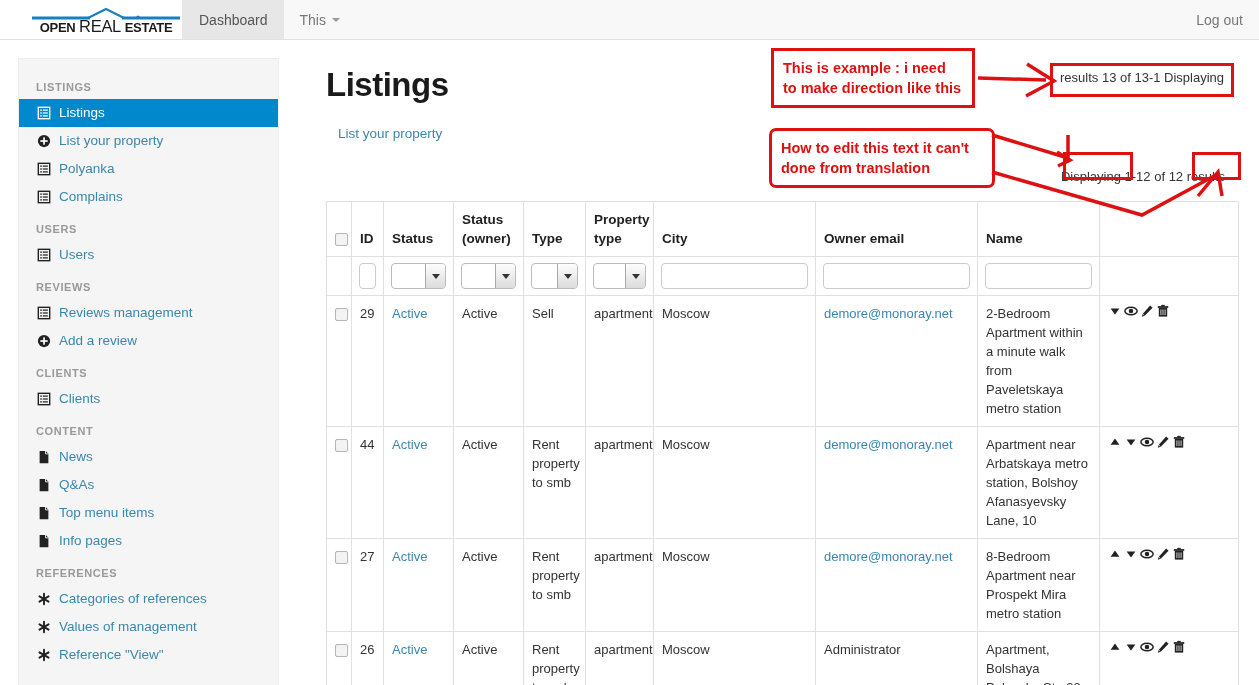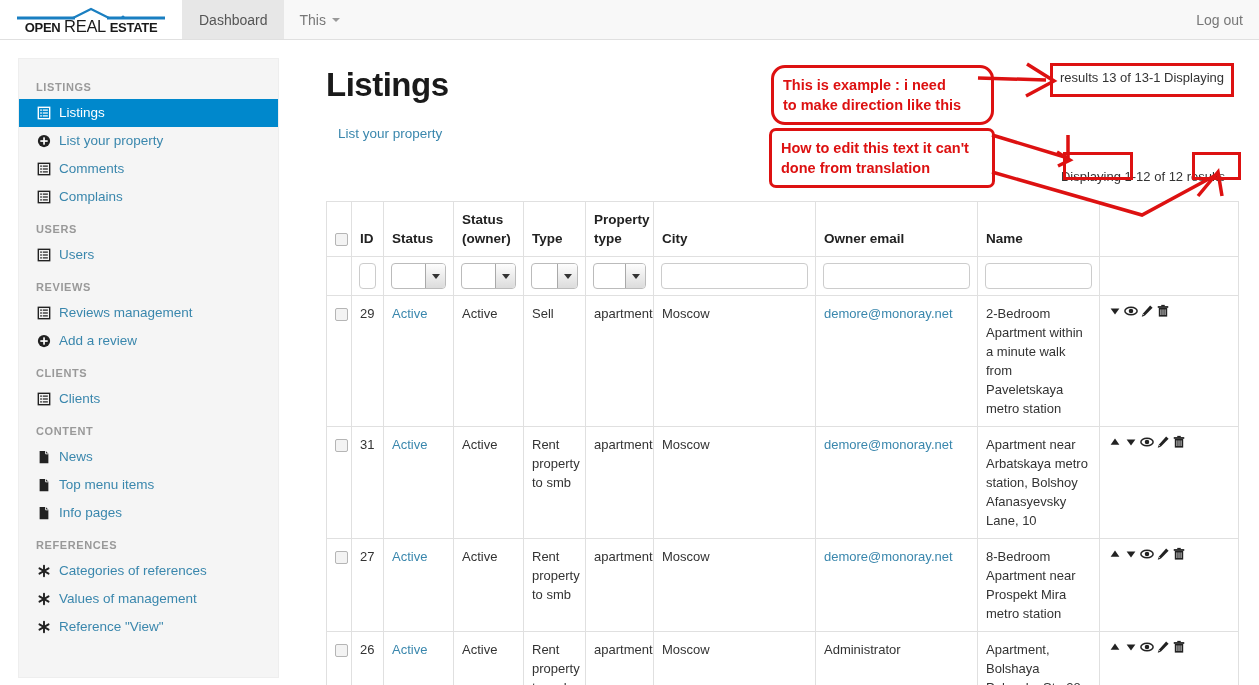--- a/index.html
+++ b/index.html
@@ -20,21 +20,21 @@
     background:#f8f8f8;
     border-bottom:1px solid #e0e0e0;
     display:flex;
     align-items:stretch;
     position:relative;
   }
   .brand {
     width:183px;
     display:flex;
     align-items:center;
-    justify-content:center;
+    justify-content:flex-end;
     background:#fff;
     border-right:1px solid #e7e7e7;
     position:relative;
   }
   .logo { position:relative; width:152px; height:32px; }
   .logo .roof {
     position:absolute; left:0; top:3px; width:152px; height:14px;
   }
   .logo .word {
     position:absolute; left:0; top:13px; width:152px;
@@ -230,21 +230,21 @@
             <svg viewBox="0 0 16 16" width="14" height="14">
               <rect x="1.5" y="1.5" width="13" height="13" fill="none" stroke="#222" stroke-width="1.6"></rect>
               <rect x="3.6" y="4" width="2" height="1.4" fill="#222"></rect>
               <rect x="6.6" y="4" width="5.8" height="1.4" fill="#222"></rect>
               <rect x="3.6" y="7.3" width="2" height="1.4" fill="#222"></rect>
               <rect x="6.6" y="7.3" width="5.8" height="1.4" fill="#222"></rect>
               <rect x="3.6" y="10.6" width="2" height="1.4" fill="#222"></rect>
               <rect x="6.6" y="10.6" width="5.8" height="1.4" fill="#222"></rect>
             </svg>
           </span>
-          <span class="side-label">Comments</span>
+          <span class="side-label">Polyanka</span>
         </a>
         <a class="side-item">
           <span class="side-ico">
             <svg viewBox="0 0 16 16" width="14" height="14">
               <rect x="1.5" y="1.5" width="13" height="13" fill="none" stroke="#222" stroke-width="1.6"></rect>
               <rect x="3.6" y="4" width="2" height="1.4" fill="#222"></rect>
               <rect x="6.6" y="4" width="5.8" height="1.4" fill="#222"></rect>
               <rect x="3.6" y="7.3" width="2" height="1.4" fill="#222"></rect>
               <rect x="6.6" y="7.3" width="5.8" height="1.4" fill="#222"></rect>
               <rect x="3.6" y="10.6" width="2" height="1.4" fill="#222"></rect>
@@ -310,20 +310,29 @@
         </a>
         <div class="side-head">CONTENT</div>
         <a class="side-item">
           <span class="side-ico">
             <svg viewBox="0 0 16 16" width="14" height="14">
               <path d="M3 1 L10 1 L13 4.2 L13 15 L3 15 Z" fill="#222"></path>
               <path d="M9.8 1 L9.8 4.4 L13 4.4" fill="none" stroke="#fff" stroke-width="1"></path>
             </svg>
           </span>
           <span class="side-label">News</span>
+        </a>
+        <a class="side-item">
+          <span class="side-ico">
+            <svg viewBox="0 0 16 16" width="14" height="14">
+              <path d="M3 1 L10 1 L13 4.2 L13 15 L3 15 Z" fill="#222"></path>
+              <path d="M9.8 1 L9.8 4.4 L13 4.4" fill="none" stroke="#fff" stroke-width="1"></path>
+            </svg>
+          </span>
+          <span class="side-label">Q&amp;As</span>
         </a>
         <a class="side-item">
           <span class="side-ico">
             <svg viewBox="0 0 16 16" width="14" height="14">
               <path d="M3 1 L10 1 L13 4.2 L13 15 L3 15 Z" fill="#222"></path>
               <path d="M9.8 1 L9.8 4.4 L13 4.4" fill="none" stroke="#fff" stroke-width="1"></path>
             </svg>
           </span>
           <span class="side-label">Top menu items</span>
         </a>
@@ -499,21 +508,21 @@
                       <line x1="8" y1="6.2" x2="8" y2="12.6"></line>
                       <line x1="10.4" y1="6.2" x2="10.4" y2="12.6"></line>
                     </g>
                   </svg>
                 </span>
               </div>
             </td>
           </tr>
           <tr>
             <td><span class="cb"></span></td>
-            <td><span>31</span></td>
+            <td><span>44</span></td>
             <td><a class="cell-link">Active</a></td>
             <td><span>Active</span></td>
             <td><span>Rent property to smb</span></td>
             <td><span>apartment</span></td>
             <td><span>Moscow</span></td>
             <td><a class="cell-link">demore@monoray.net</a></td>
             <td><span>Apartment near Arbatskaya metro station, Bolshoy Afanasyevsky Lane, 10</span></td>
             <td>
               <div class="actions">
                 <span>
@@ -651,21 +660,21 @@
               </div>
             </td>
           </tr>
         </tbody>
     </table>
   </div>
 </div>
 
 <div class="overlay">
 
-  <div class="anno-box" style="left:771px; top:65px; width:223px;border-radius:14px;">
+  <div class="anno-box" style="left:771px; top:48px; width:204px;">
     <div>This is example : i need</div>
     <div>to make direction like this</div>
   </div>
 
   <div class="anno-box" style="left:769px; top:128px; width:226px;border-radius:7px;">
     <div>How to edit this text it can't</div>
     <div>done from translation</div>
   </div>
 
   <div class="hl-box" style="left:1050px; top:63px; width:184px; height:34px;"></div>

